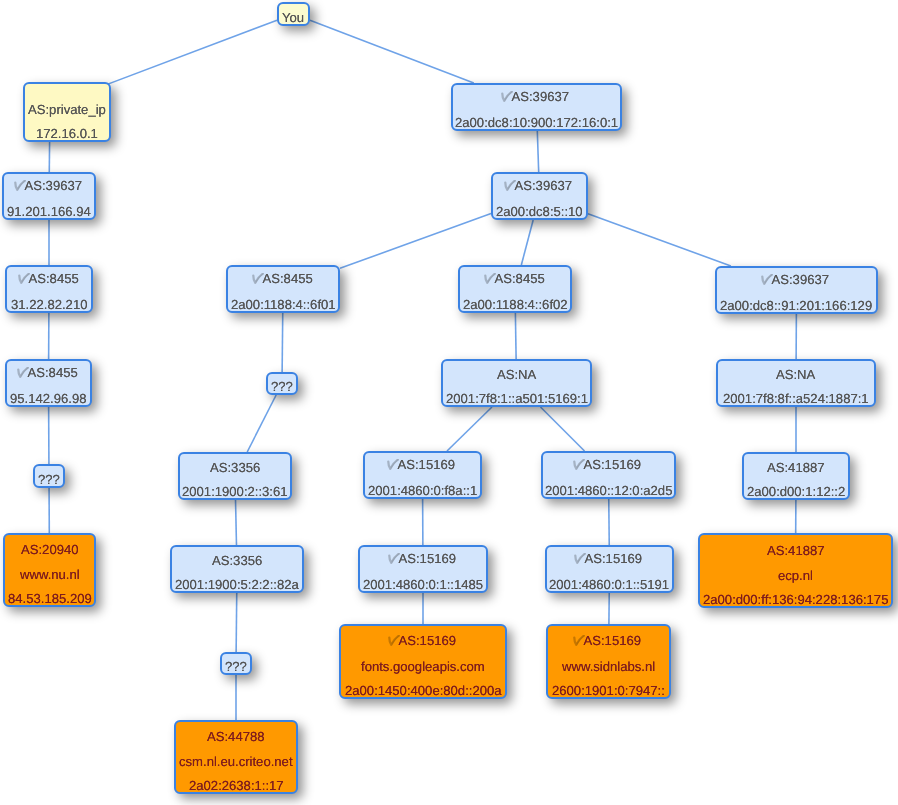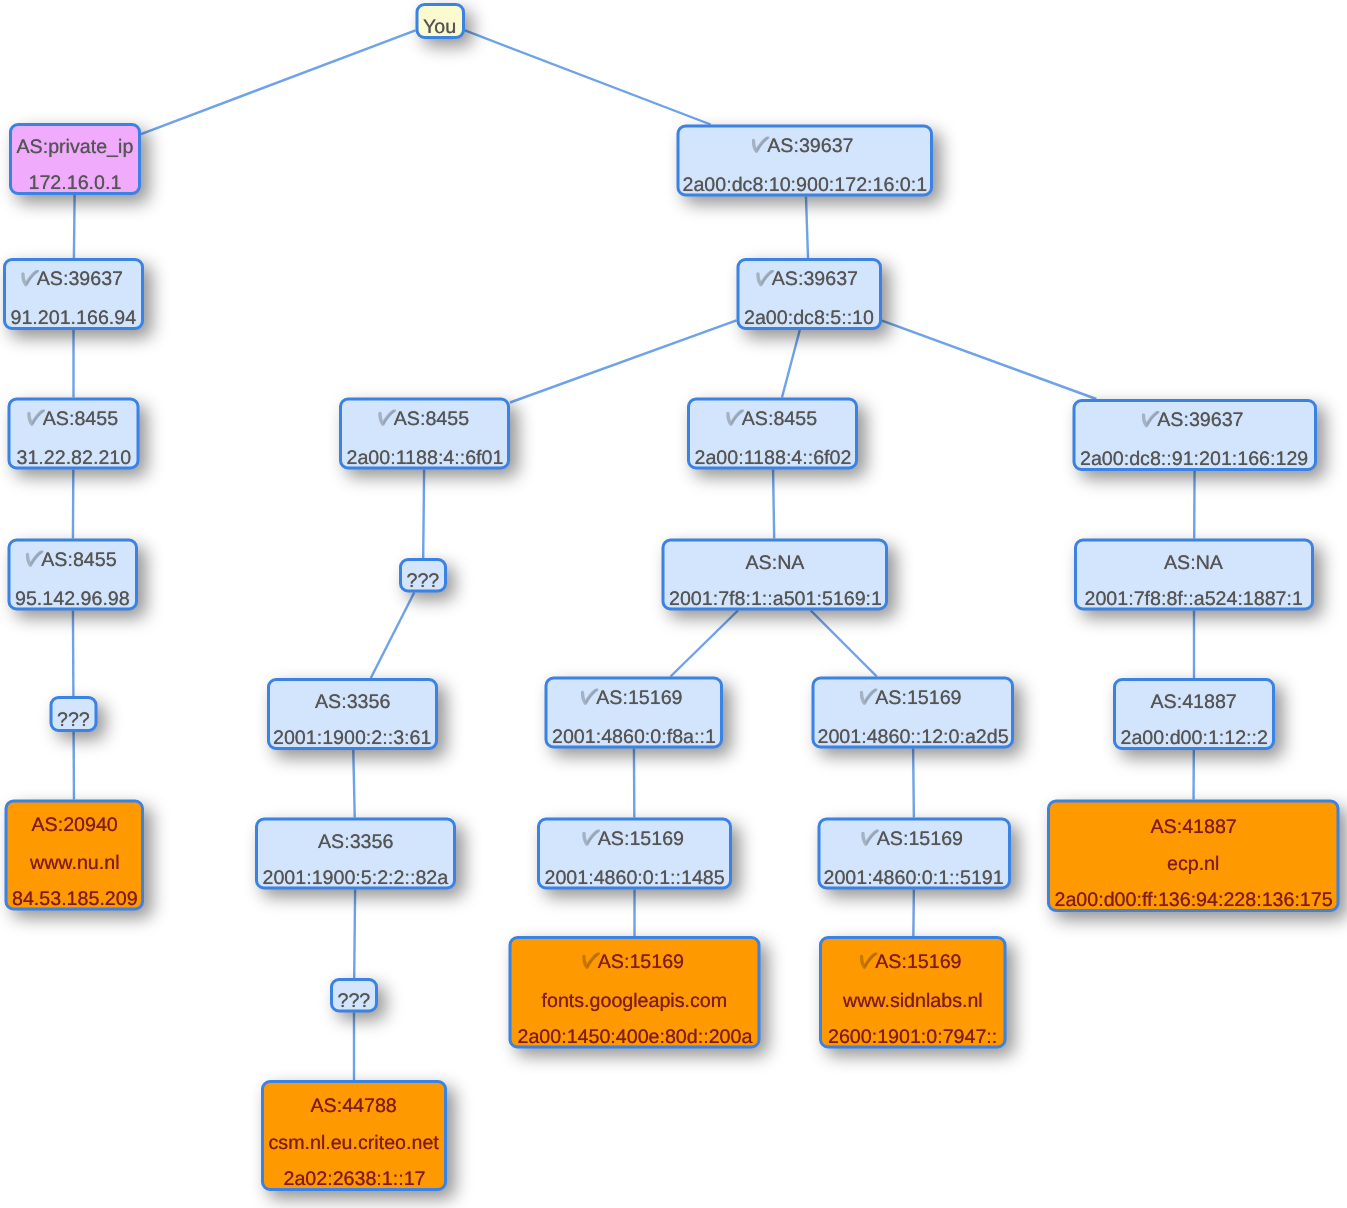--- a/index.html
+++ b/index.html
@@ -49,21 +49,21 @@
       <line x1="608.7553191489362" y1="499" x2="609.2446808510638" y2="545" stroke="#6fa3e8" stroke-width="1.6"></line>
       <line x1="609.2405405405406" y1="593" x2="608.9054054054054" y2="624" stroke="#6fa3e8" stroke-width="1.6"></line>
       <line x1="796.3709677419355" y1="314" x2="796.1290322580645" y2="359" stroke="#6fa3e8" stroke-width="1.6"></line>
       <line x1="796" y1="407" x2="796" y2="452" stroke="#6fa3e8" stroke-width="1.6"></line>
       <line x1="795.8730158730159" y1="500" x2="795.6984126984127" y2="533" stroke="#6fa3e8" stroke-width="1.6"></line>
     </svg>
   <div id="nodes">
   <div class="node you" style="left: 277px; top: 2px; width: 33px; height: 24px; background: rgb(251, 251, 207); border-color: rgb(58, 130, 227);">
     <div class="ln"><span>You</span></div>
   </div>
-  <div class="node" style="left: 6px; top: 82px; width: 88px; height: 48px; background: #f0abfc; border-color: rgb(58, 130, 227);">
+  <div class="node" style="left: 23px; top: 82px; width: 88px; height: 60px; background: #fef9c3; border-color: rgb(58, 130, 227);">
     <div class="ln"><span>AS:private_ip</span></div>
     <div class="ln"><span>172.16.0.1</span></div>
   </div>
   <div class="node" style="left: 2px; top: 172px; width: 94px; height: 48px; background: rgb(211, 229, 252); border-color: rgb(58, 130, 227);">
     <div class="ln"><span class="chk"><svg width="12" height="11.5" viewBox="0 0 24 23" aria-hidden="true">
               <path d="M2.6 5.2 C2.6 10.6 4.0 16.0 6.6 19.6 C10.4 12.4 16.8 4.6 22.0 1.2" fill="none" stroke="rgba(0,0,0,0.22)" stroke-width="4.6" stroke-linecap="round" stroke-linejoin="round"></path>
               <path d="M21.4 1.8 C16.4 5.8 10.8 13.0 7.6 18.2" fill="none" stroke="rgba(0,0,0,0.09)" stroke-width="2.4" stroke-linecap="round"></path>
             </svg></span><span>AS:39637</span></div>
     <div class="ln"><span>91.201.166.94</span></div>
   </div>

